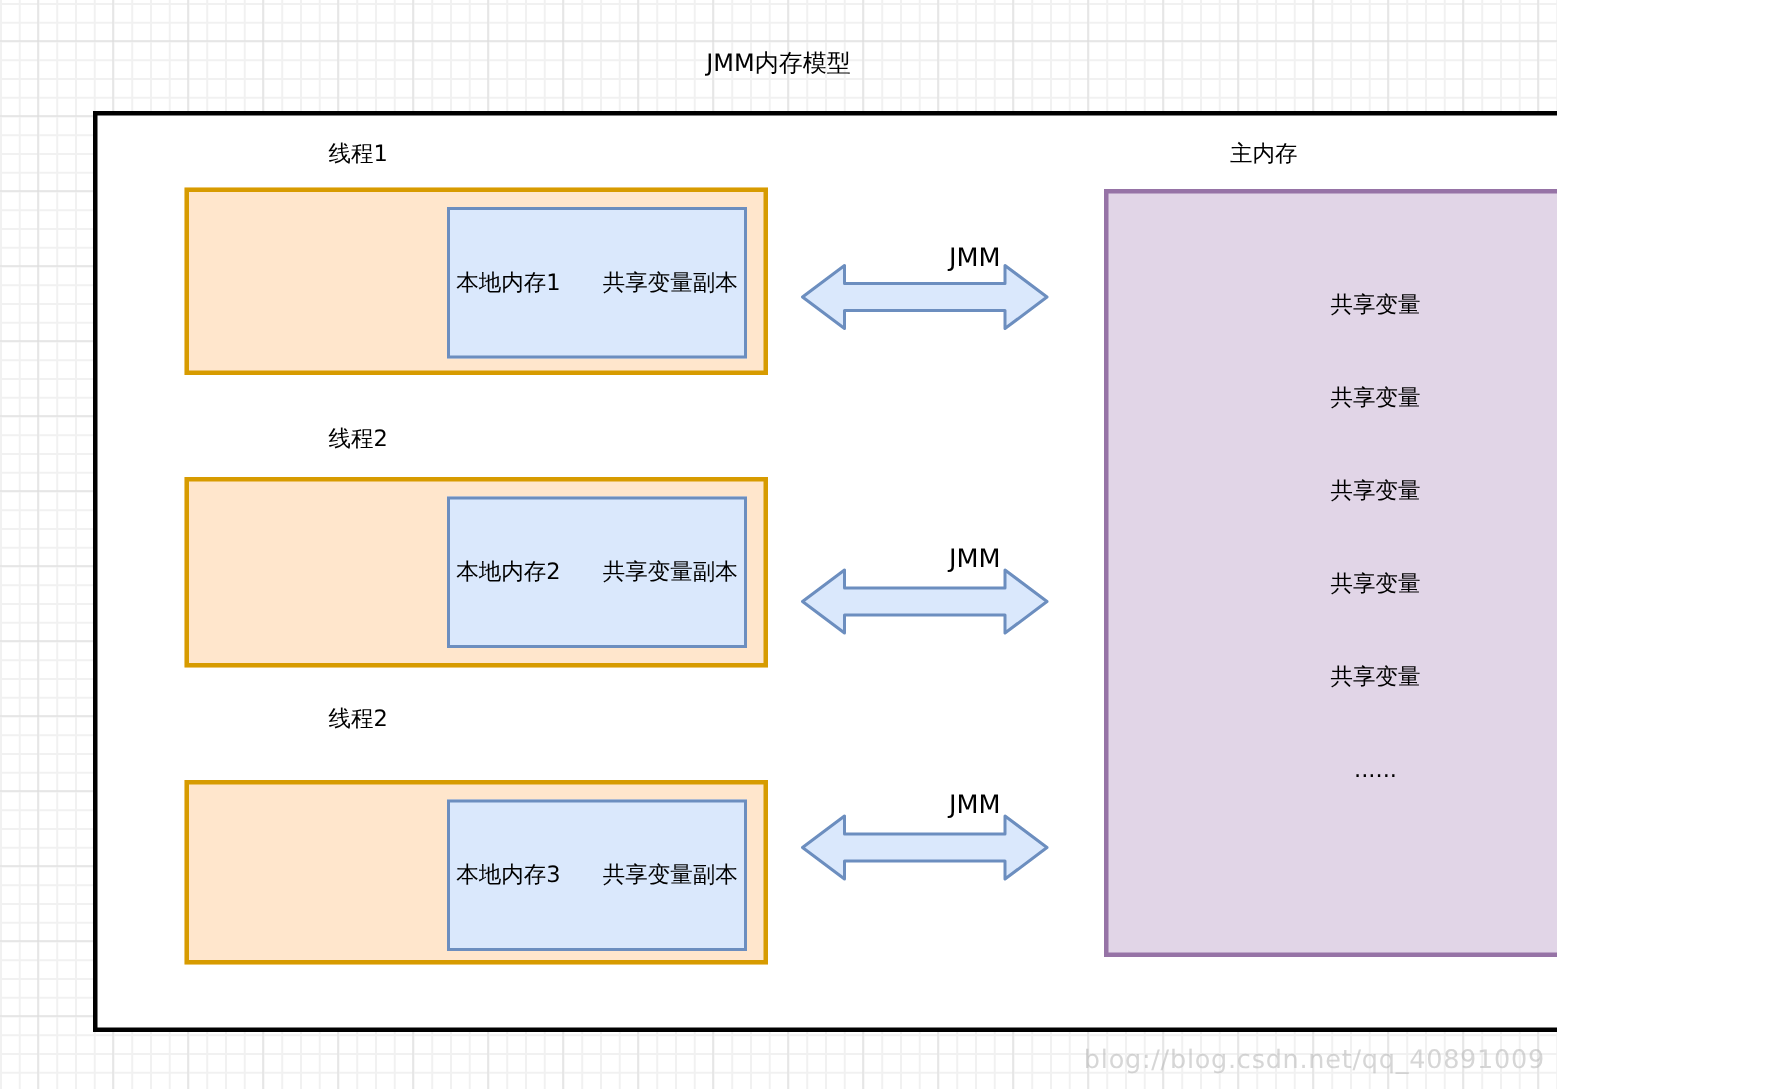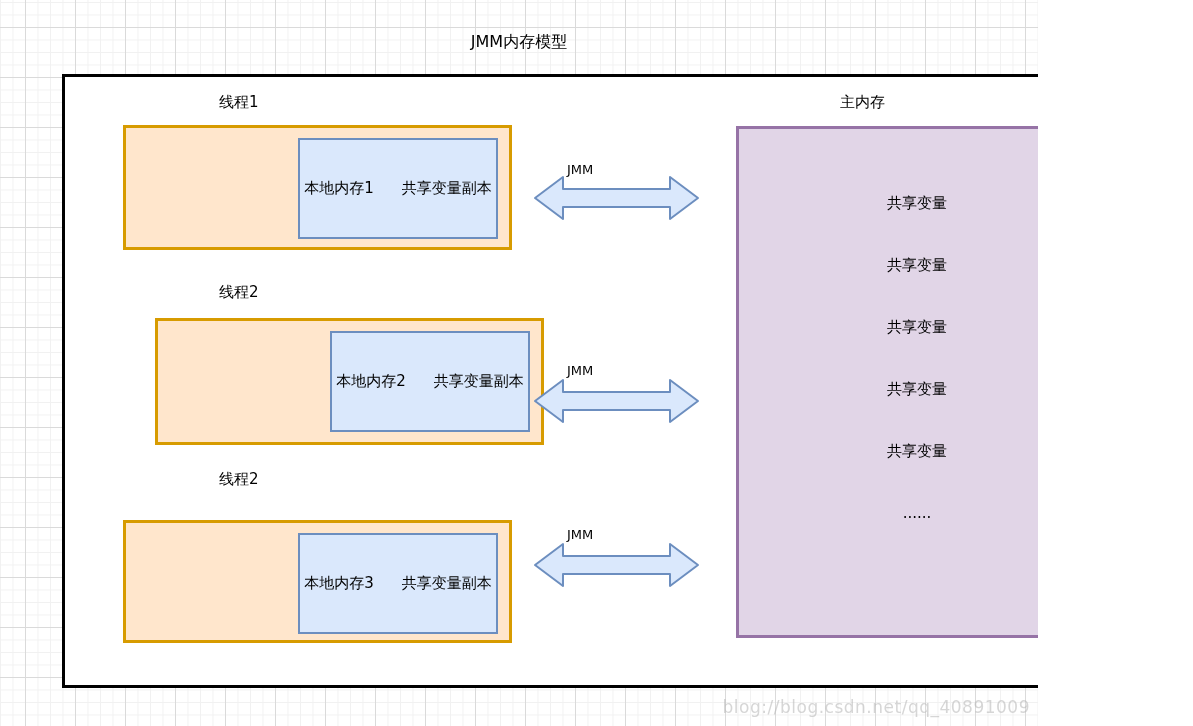--- a/index.html
+++ b/index.html
@@ -31,21 +31,21 @@
     position:absolute; left:123px; width:389px;
     background:#FFE6CC; border:3px solid #D79B00;
   }
   .local-box {
     position:absolute; right:11px; top:10px; width:200px; height:101px;
     background:#DAE8FC; border:2px solid #6C8EBF;
     display:flex; flex-direction:row; align-items:center; justify-content:center;
     gap:28px; font-size:15px; text-align:center;
   }
   .arrow-label {
-    position:absolute; width:100px; text-align:left; font-size:13px;
+    position:absolute; width:100px; text-align:right; font-size:17px;
   }
   .arrow-svg { position:absolute; left:533px; width:167px; height:48px; }
   .mm-box {
     position:absolute; left:736px; top:126px; width:362px; height:512px;
     background:#E1D5E7; border:3px solid #9673A6;
     display:flex; flex-direction:column; align-items:center;
     padding-top:64px; gap:41px;
   }
   .mm-item { font-size:15px; line-height:21px; text-align:center; }
   .watermark {
@@ -64,21 +64,21 @@
 
   <div class="group-label" style="left:219px; top:93px;">线程1</div>
   <div class="thread-box" style="top:125px; height:125px;">
     <div class="local-box">
       <div>本地内存1</div>
       <div>共享变量副本</div>
     </div>
   </div>
 
   <div class="group-label" style="left:219px; top:283px;">线程2</div>
-  <div class="thread-box" style="top:318px; height:127px;margin-left:32px;">
+  <div class="thread-box" style="top:318px; height:127px;">
     <div class="local-box">
       <div>本地内存2</div>
       <div>共享变量副本</div>
     </div>
   </div>
 
   <div class="group-label" style="left:219px; top:470px;">线程2</div>
   <div class="thread-box" style="top:520px; height:123px;">
     <div class="local-box">
       <div>本地内存3</div>
@@ -94,21 +94,21 @@
   <div class="arrow-label" style="left:567px; top:363px;">JMM</div>
   <svg class="arrow-svg" style="top:377px;" viewBox="0 0 167 48">
     <polygon points="2,24 30,3 30,15 137,15 137,3 165,24 137,45 137,33 30,33 30,45" fill="#DAE8FC" stroke="#6C8EBF" stroke-width="2" stroke-linejoin="round"></polygon>
   </svg>
 
   <div class="arrow-label" style="left:567px; top:527px;">JMM</div>
   <svg class="arrow-svg" style="top:541px;" viewBox="0 0 167 48">
     <polygon points="2,24 30,3 30,15 137,15 137,3 165,24 137,45 137,33 30,33 30,45" fill="#DAE8FC" stroke="#6C8EBF" stroke-width="2" stroke-linejoin="round"></polygon>
   </svg>
 
-  <div class="group-label" style="left:840px; top:93px;">主内存</div>
+  <div class="group-label" style="left:820px; top:93px;">主内存</div>
   <div class="mm-box">
     <div class="mm-item">共享变量</div>
     <div class="mm-item">共享变量</div>
     <div class="mm-item">共享变量</div>
     <div class="mm-item">共享变量</div>
     <div class="mm-item">共享变量</div>
     <div class="mm-item">......</div>
   </div>
 
   <div class="watermark">blog://blog.csdn.net/qq_40891009</div>

